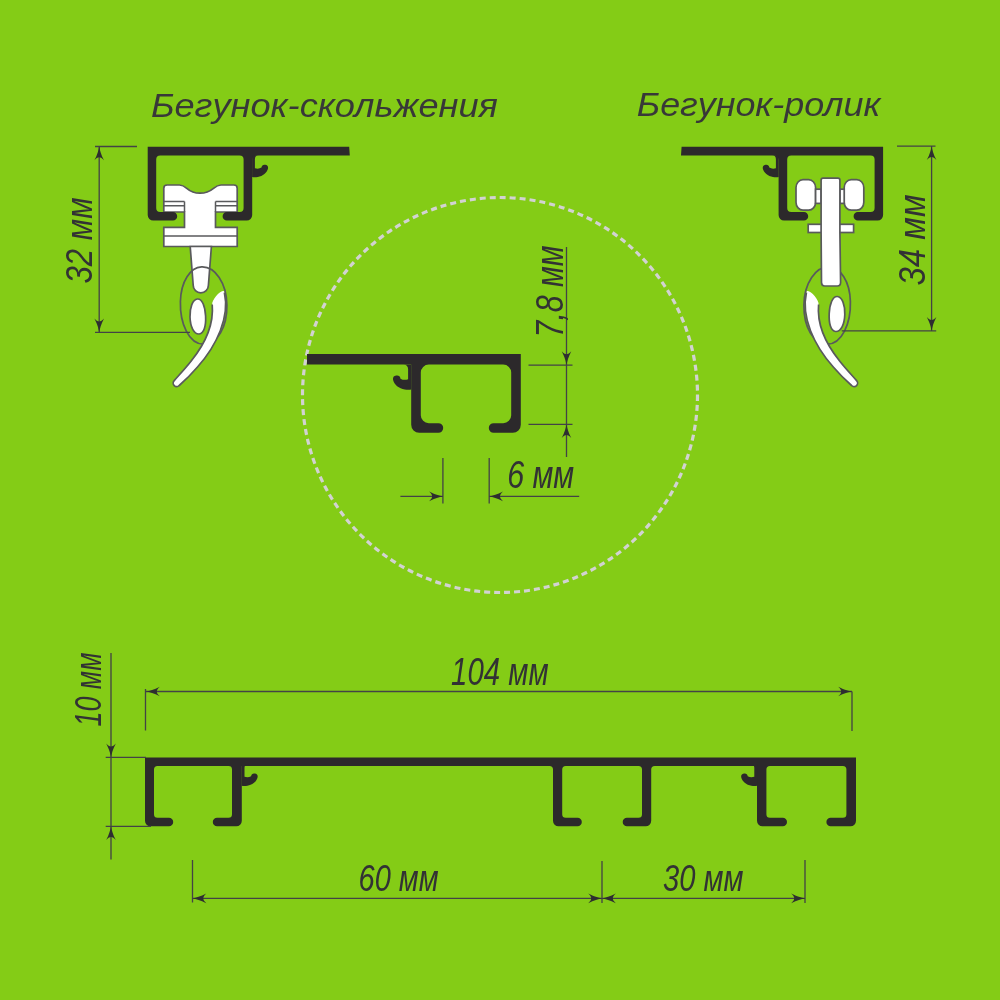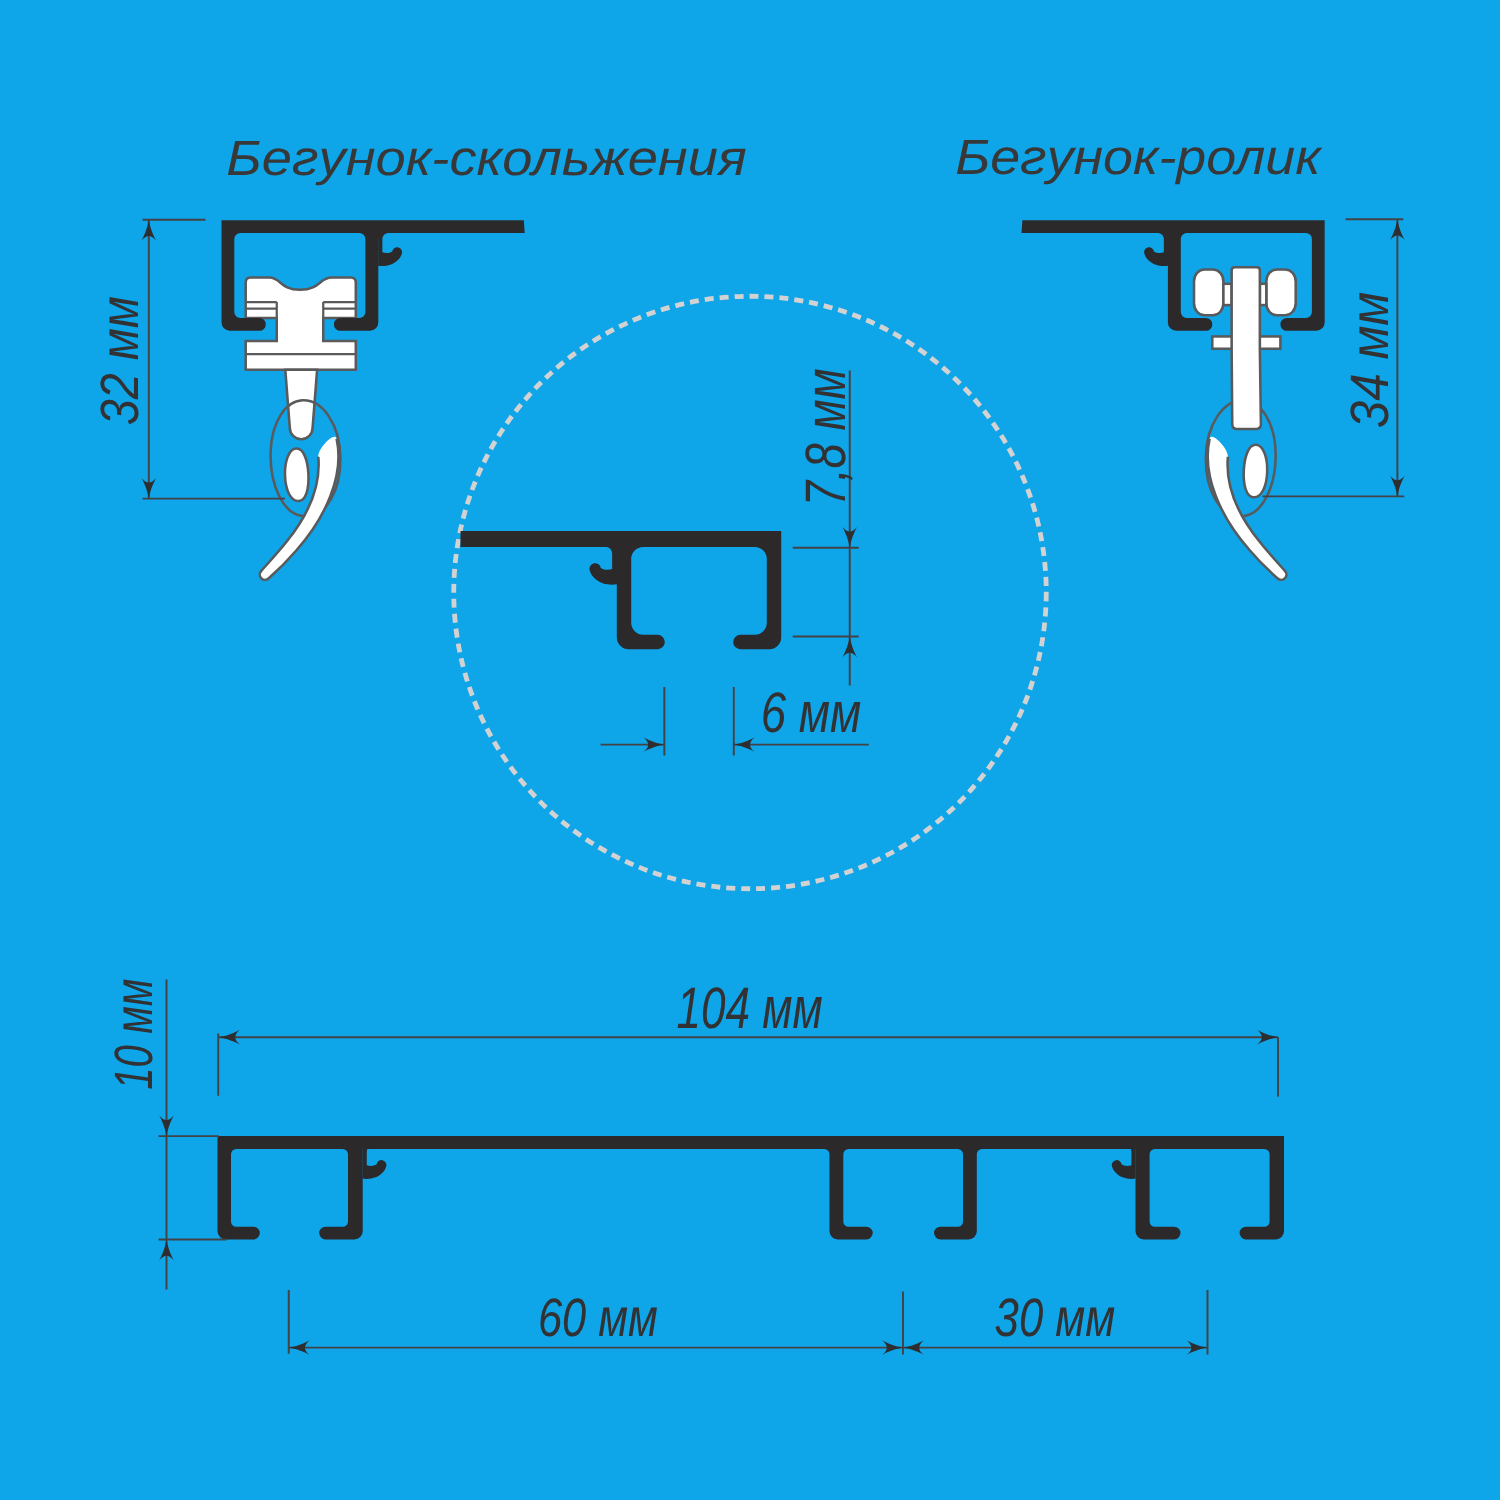--- a/index.html
+++ b/index.html
@@ -1,16 +1,16 @@
 <!DOCTYPE html>
 <html><head>
 <meta charset="utf-8">
 <style>
   html,body{margin:0;padding:0;background:#ffffff;}
-  .page{width:1000px;height:1000px;position:relative;background:#0ea5e9;overflow:hidden;text-decoration:underline;}
+  .page{width:1000px;height:1000px;position:relative;background:#84cc16;overflow:hidden;text-decoration:underline;}
   text{font-family:"Liberation Sans",sans-serif;font-style:italic;opacity:0.999;}
 </style>
 </head>
 <body>
 <div class="page">
 <svg width="1000" height="1000" viewBox="0 0 1000 1000">
 <defs>
 
   <path id="arN" d="M0,0 C0.7,3.8 1.7,7.8 4.8,13.8 C1.4,9.8 -1.4,9.8 -4.8,13.8 C-1.7,7.8 -0.7,3.8 0,0 Z"></path>
 

